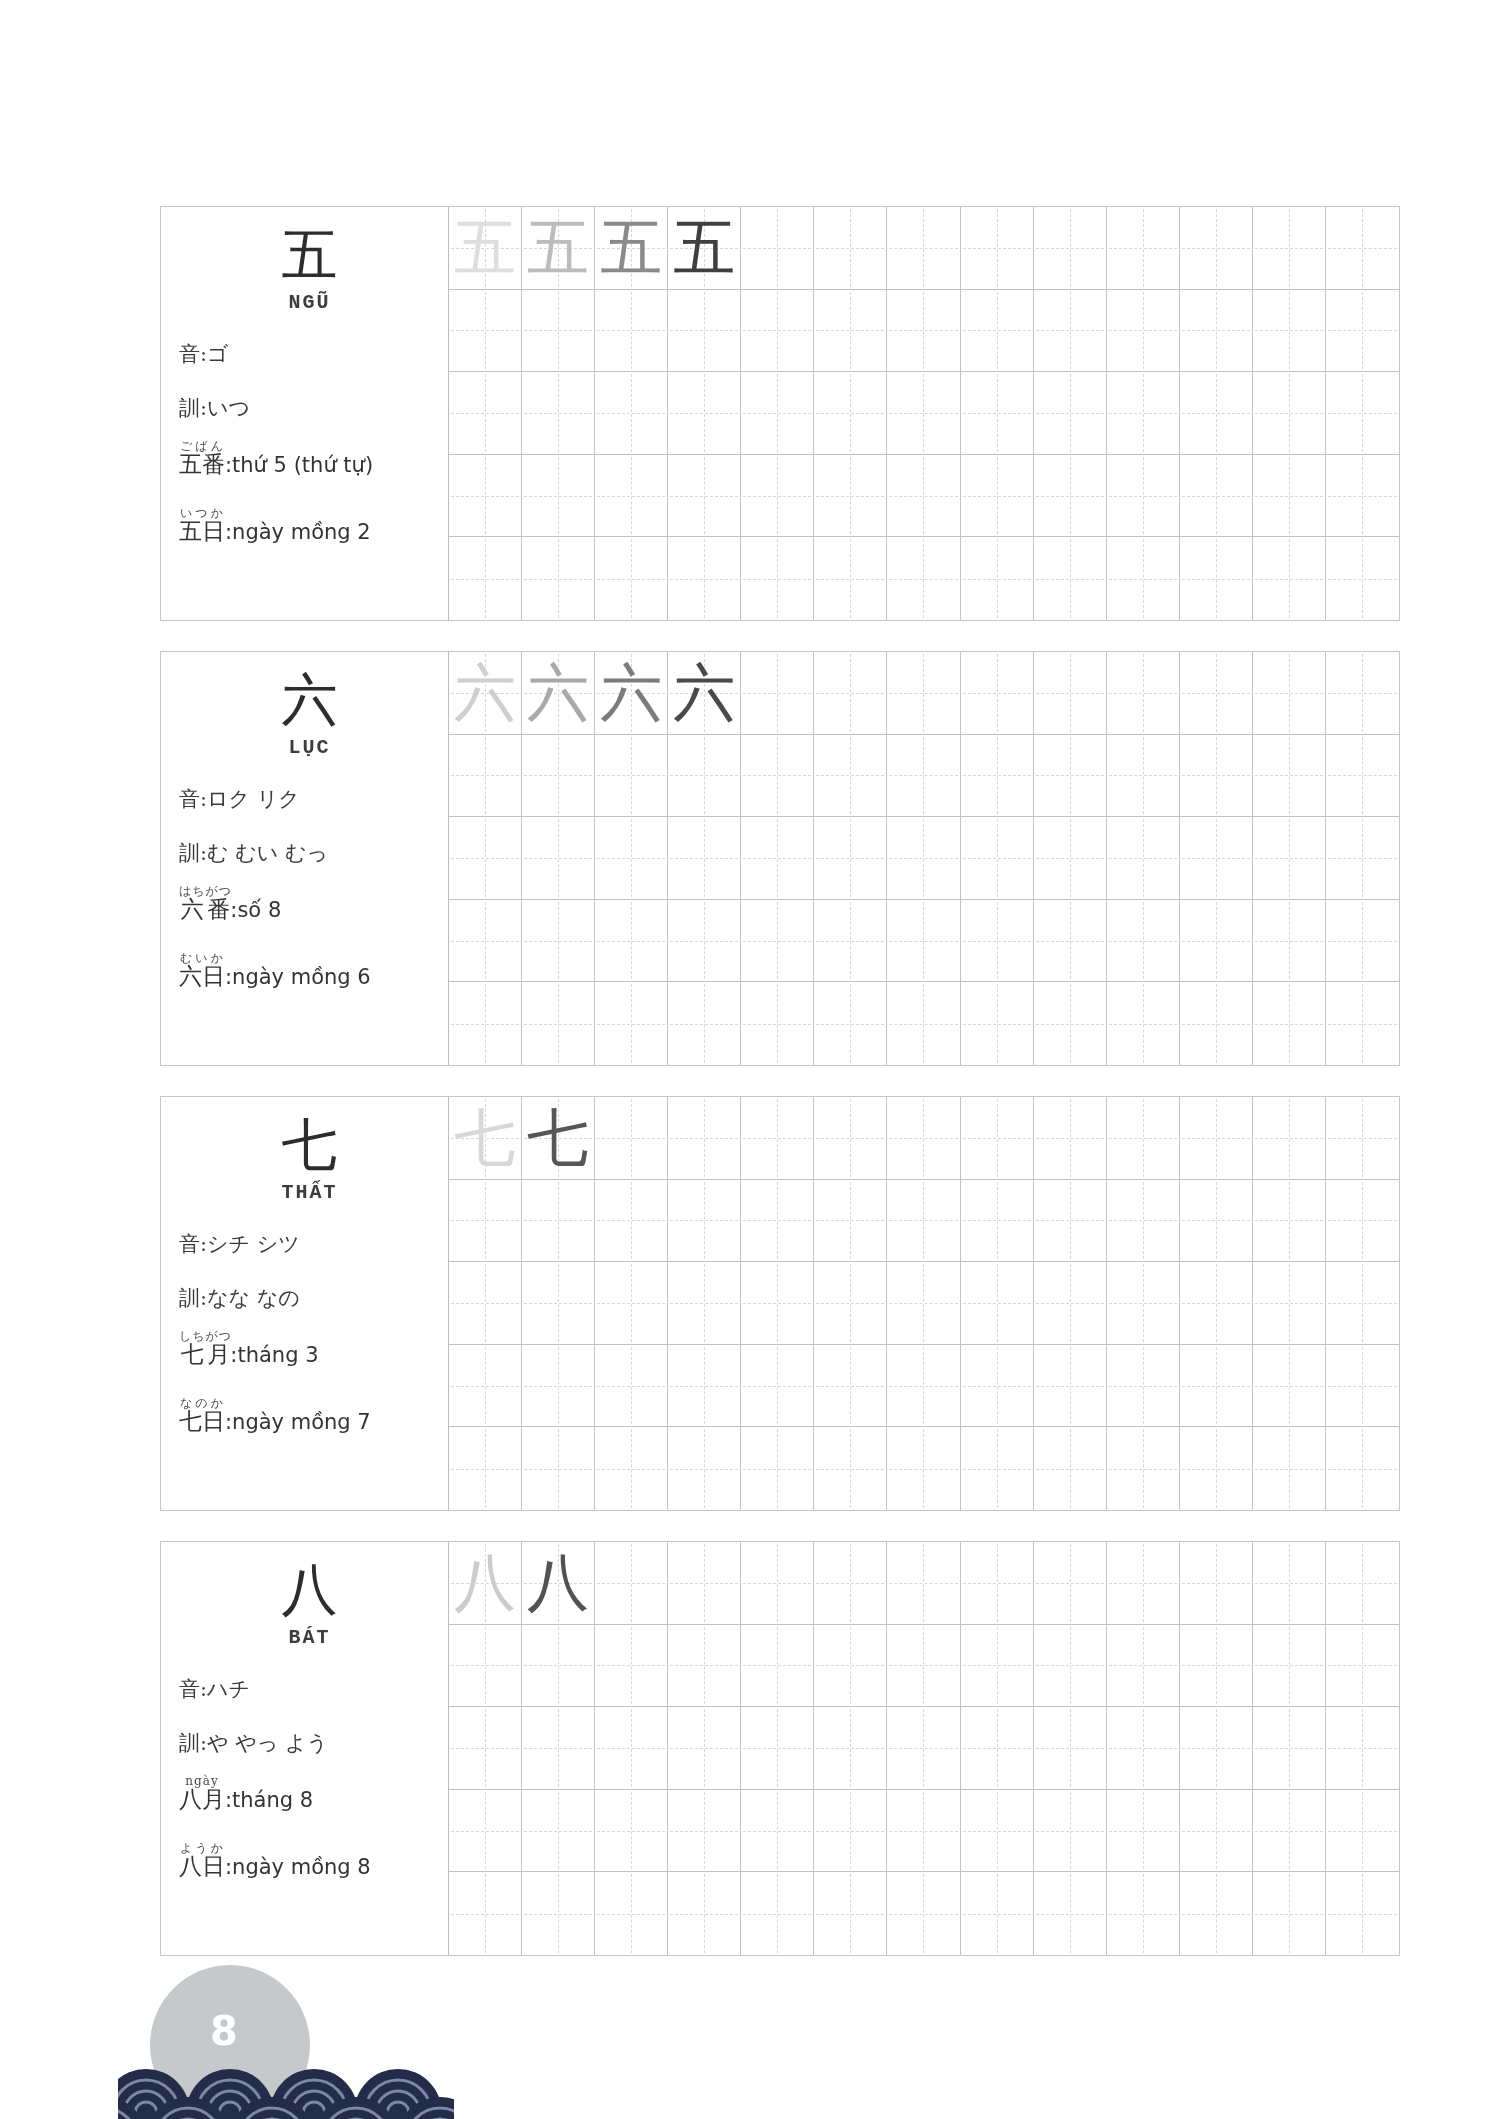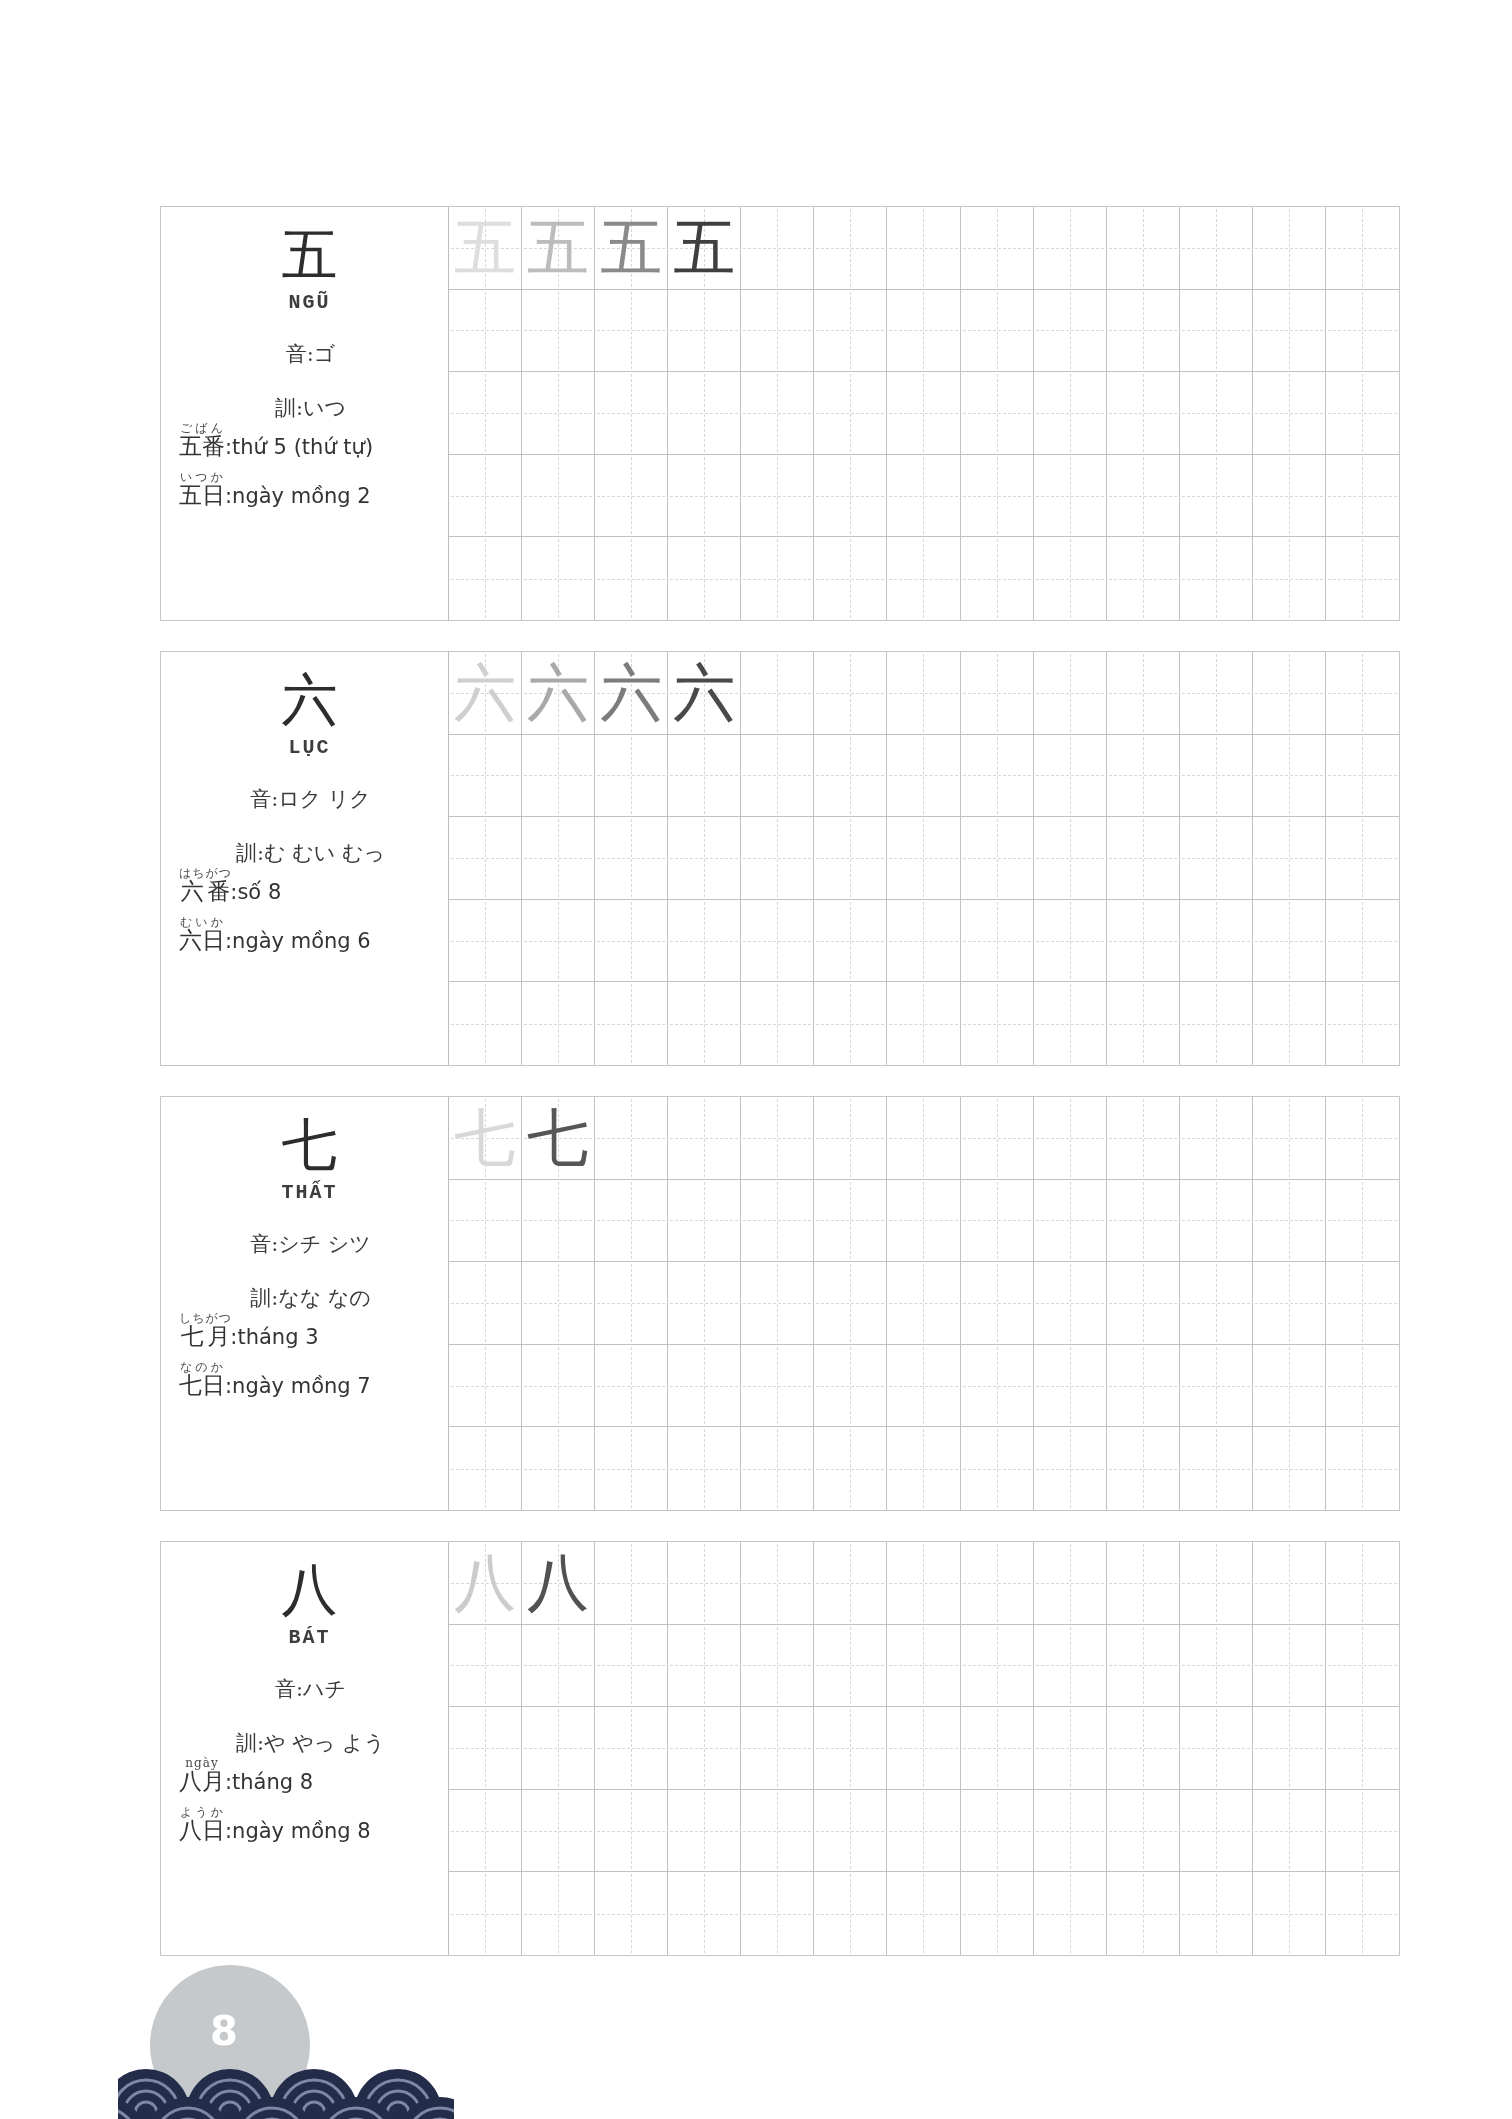--- a/index.html
+++ b/index.html
@@ -53,24 +53,23 @@
     color: #3d3d3d;
     margin-top: 4px;
     font-family: Liberation Mono, monospace;
   }
   .read-line {
     font-family: "DejaVu Serif", "Liberation Serif", serif;
     font-size: 21px;
     color: #3a3a3a;
     margin: 26px 0 0 2px;
     white-space: nowrap;
-    text-align: center;
   }
   .example {
-    margin: 0 0 0 2px;
+    margin: 18px 0 0 2px;
     font-size: 21px;
     line-height: 2.1;
     white-space: nowrap;
   }
   .ex-word {
     font-family: "DejaVu Serif", "Liberation Serif", serif;
     font-size: 23px;
     color: #333333;
   }
   .ex-word rt {

